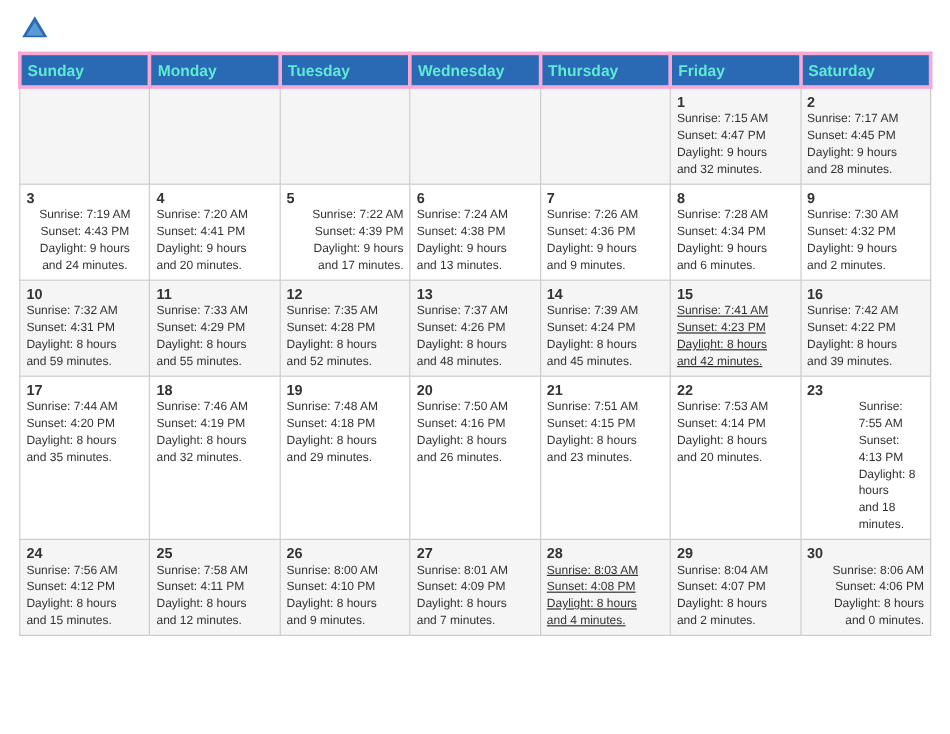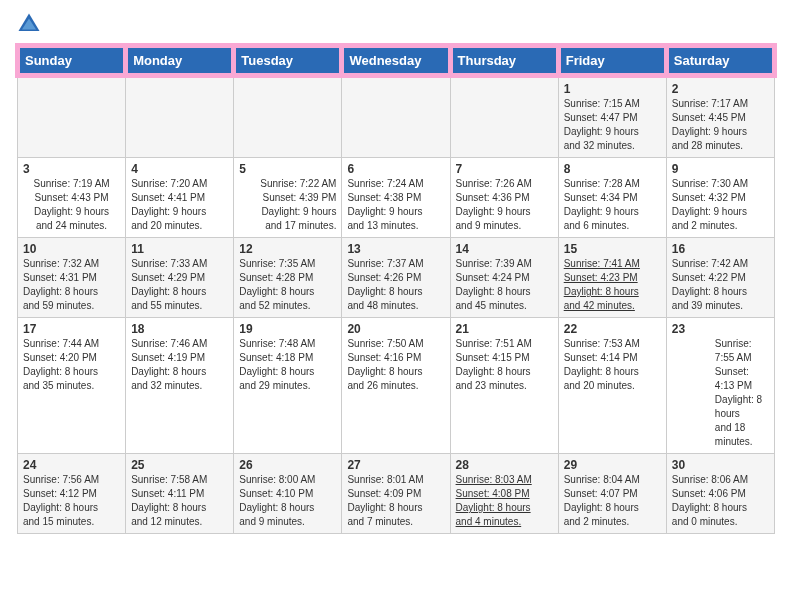--- a/index.html
+++ b/index.html
@@ -48,26 +48,26 @@
       font-size: 14px;
       color: #555;
     }
     table {
       width: 100%;
       border-collapse: collapse;
       table-layout: fixed;
     }
     thead tr th {
       background-color: #2a6ab5;
-      color: #ffffff;
+      color: #5eead4;
       text-align: left;
       padding: 5px 5px;
       font-size: 13px;
       font-weight: bold;
-      border: 5px solid #f9a8d4;
+      border: 3px solid #f9a8d4;
     }
     tbody tr td {
       border: 1px solid #ccc;
       vertical-align: top;
       padding: 4px 5px;
       font-size: 10.5px;
       color: #333;
       height: 80px;
     }
     tbody tr:nth-child(odd) td {
@@ -337,21 +337,21 @@
           </td>
           <td>
             <span class="day-num">29</span>
             <div class="day-info" style="white-space: pre-line;">Sunrise: 8:04 AM
 Sunset: 4:07 PM
 Daylight: 8 hours
 and 2 minutes.</div>
           </td>
           <td>
             <span class="day-num">30</span>
-            <div class="day-info" style="white-space: pre-line;">Sunrise: 8:06 AM
+            <div class="day-info" style="white-space: pre-line; text-align: right;">Sunrise: 8:06 AM
 Sunset: 4:06 PM
 Daylight: 8 hours
 and 0 minutes.</div>
           </td>
         </tr>
       </tbody>
   </table>
 </div>
 
 </body></html>

